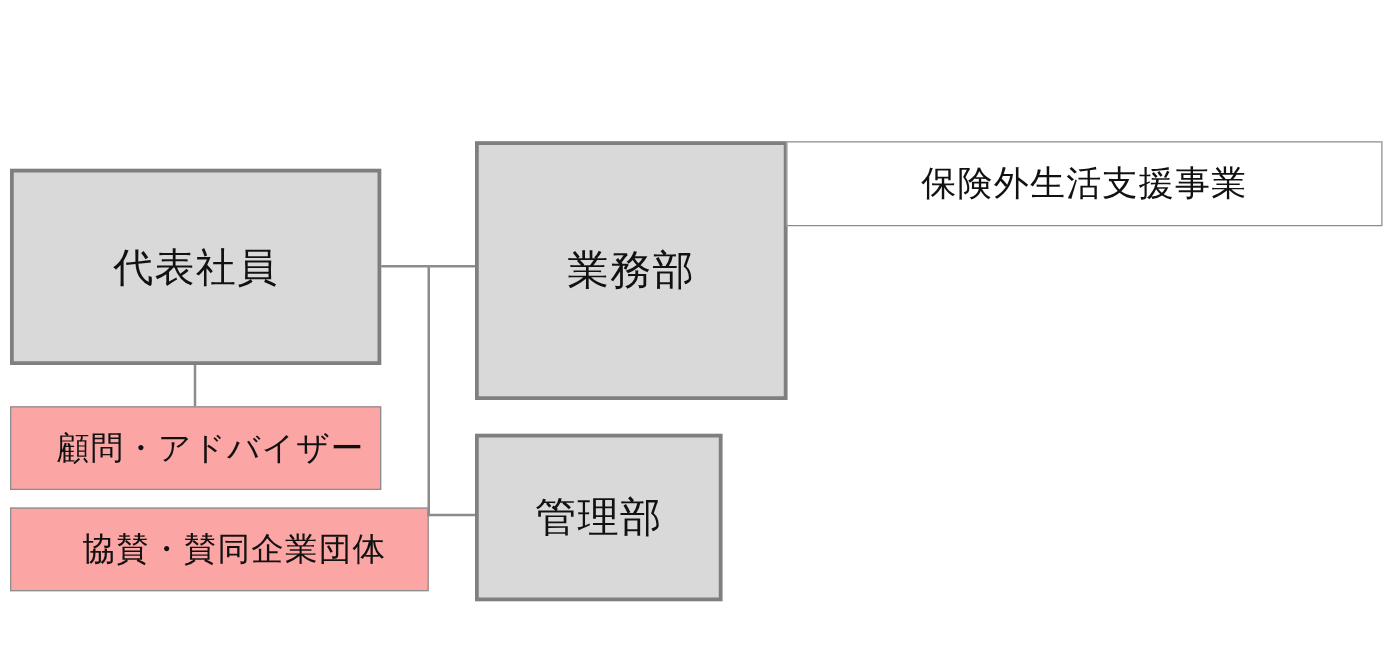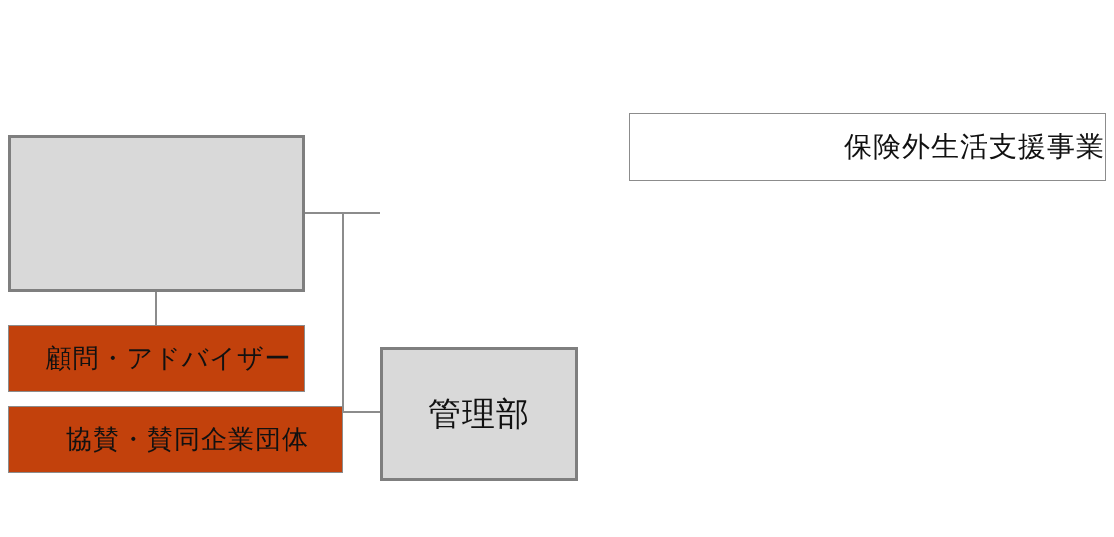--- a/index.html
+++ b/index.html
@@ -23,21 +23,21 @@
     align-items: center;
     justify-content: center;
     text-align: center;
     letter-spacing: 1px;
   }
   .gray-box {
     background: #d9d9d9;
     border: 3px solid #7f7f7f;
   }
   .white-box {
-    background: #c2410c;
+    background: #fca5a5;
     border: 1px solid #8c8c8c;
     padding-left: 24px;
   }
   .root-box {
     left: 8px; top: 135px;
     width: 297px; height: 157px;
     font-size: 32px;
     flex-direction: column;
   }
   .root-box .line { line-height: 54px; }
@@ -68,50 +68,54 @@
     display: flex;
     flex-direction: column;
   }
   .service-row {
     box-sizing: border-box;
     height: 68px;
     background: #ffffff;
     border: 1px solid #8c8c8c;
     display: flex;
     align-items: center;
-    justify-content: flex-end;
+    justify-content: center;
     font-size: 28px;
     letter-spacing: 1px;
   }
   .service-row + .service-row { margin-top: -1px; }
   .connector {
     position: absolute;
     background: #8c8c8c;
   }
   .conn-root-advisor { left: 155px; top: 292px; width: 2px; height: 33px; }
   .conn-root-business { left: 305px; top: 212px; width: 75px; height: 2px; }
   .conn-elbow-v { left: 342px; top: 212px; width: 2px; height: 201px; }
   .conn-elbow-h { left: 342px; top: 411px; width: 38px; height: 2px; }
 </style>
 </head>
 <body>
 
 <div class="canvas">
 
   <div class="box gray-box root-box">
+    <div class="line">代表社員</div>
   </div>
 
   <div class="box white-box advisor-box">
     <span>顧問・アドバイザー</span>
   </div>
 
   <div class="box white-box sponsor-box">
     <span>協賛・賛同企業団体</span>
   </div>
 
+  <div class="box gray-box business-box">
+    <span>業務部</span>
+  </div>
 
   <div class="box gray-box admin-box">
     <span>管理部</span>
   </div>
 
   <div class="services">
     <div class="service-row">
       <span>保険外生活支援事業</span>
     </div>
   </div>

